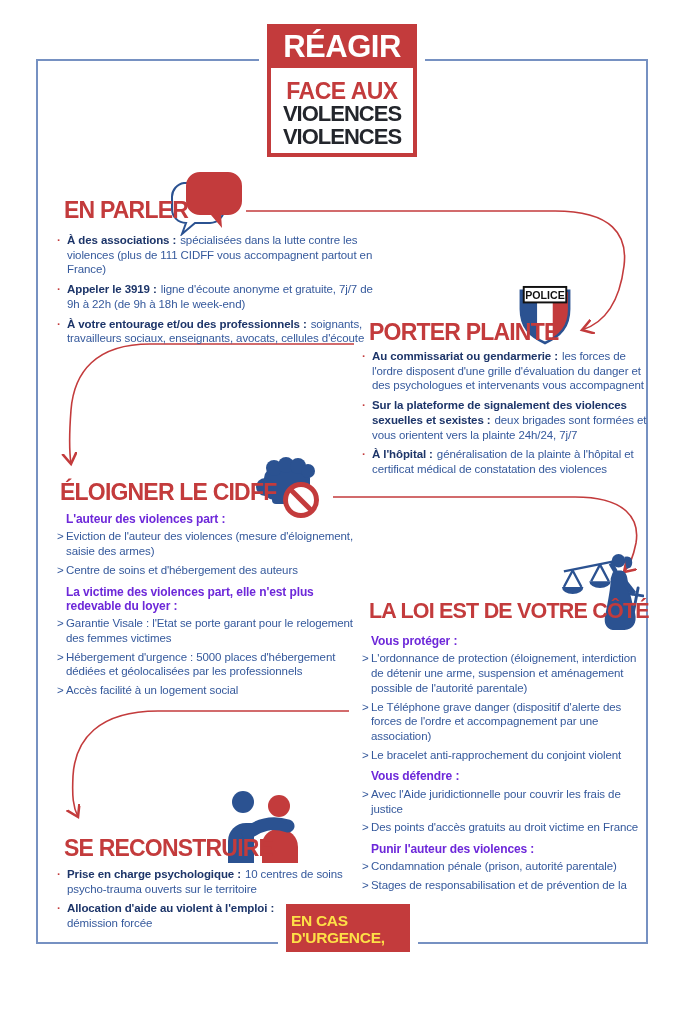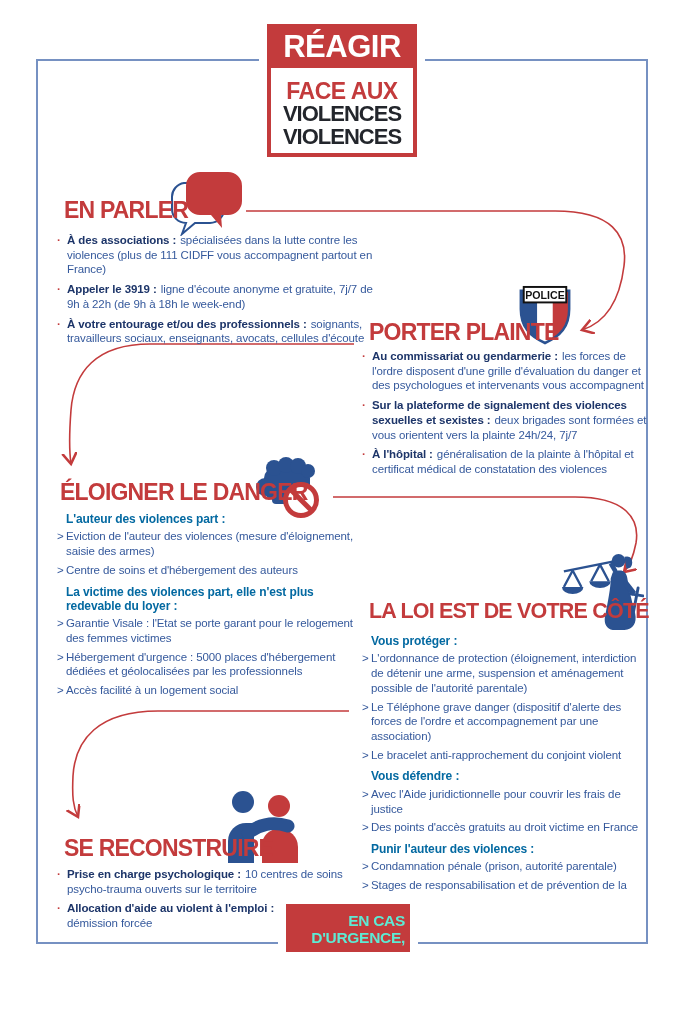--- a/index.html
+++ b/index.html
@@ -44,36 +44,36 @@
   .l-porter{left:362px;top:349px;width:288px;}
   .l-eloigner{left:57px;top:512px;width:316px;}
   .l-laloi{left:362px;top:634px;width:288px;}
   .l-reconstruire{left:57px;top:867px;width:300px;}
   .b-item,.c-item{position:relative;margin:0 0 5px;padding-left:10px;}
   .c-item{margin:0 0 4px;padding-left:9px;}
   .mk{position:absolute;left:0;top:0;}
   .mk-dot{color:#C33B3C;font-weight:bold;}
   .mk-chev{color:#35599C;}
   .lead{color:#1D3569;font-weight:bold;margin-right:4px;}
-  .g-head{color:#0369a1;font-weight:bold;font-size:12px;margin:7px 0 3px;padding-left:9px;max-width:252px;line-height:1.2;}
+  .g-head{color:#6d28d9;font-weight:bold;font-size:12px;margin:7px 0 3px;padding-left:9px;max-width:252px;line-height:1.2;}
   .g-head:first-child{margin-top:0;}
   
   .icon{position:absolute;}
   .i-bubble{left:166px;top:170px;}
   .i-shield{left:516px;top:283px;}
   .i-fist{left:252px;top:446px;}
   .i-justice{left:556px;top:549px;}
   .i-people{left:226px;top:789px;}
   
   .emergency{
     position:absolute;left:286px;top:904px;width:124px;
     background:#C33B3C;box-shadow:0 0 0 8px #ffffff;
     padding:8px 5px 5px;box-sizing:border-box;
   }
-  .em-top{color:#5eead4;font-weight:bold;font-size:15.5px;line-height:1.1;text-align:right;letter-spacing:-0.3px;}
+  .em-top{color:#fde047;font-weight:bold;font-size:15.5px;line-height:1.1;text-align:left;letter-spacing:-0.3px;}
   .em-panel{background:#ffffff;margin-top:6px;padding:5px 1px 6px;text-align:center;color:#1d2026;font-size:12px;line-height:1.25;}
   .em-strong{font-weight:bold;}
   .em-num{font-weight:bold;font-size:12.5px;}
   .em-small{font-size:9px;}
 </style>
 </head>
 <body>
 
 <div class="page">
 
@@ -139,21 +139,21 @@
       <circle cx="22" cy="22" r="8"></circle>
       <circle cx="34" cy="19" r="8"></circle>
       <circle cx="46" cy="20" r="8"></circle>
       <circle cx="56" cy="25" r="7"></circle>
       <circle cx="13" cy="41" r="9"></circle>
       <rect x="20" y="48" width="28" height="10" rx="4"></rect>
     </g>
     <circle cx="49" cy="54" r="15.5" fill="#ffffff" stroke="#C33B3C" stroke-width="5"></circle>
     <line x1="38.5" y1="43.5" x2="59.5" y2="64.5" stroke="#C33B3C" stroke-width="5"></line>
   </svg>
-  <h2 class="title t-eloigner">ÉLOIGNER LE DANGER</h2>
+  <h2 class="title t-eloigner">ÉLOIGNER LE CIDFF</h2>
   <div class="list l-eloigner">
     <p class="g-head">L'auteur des violences part :</p>
     <p class="c-item"><span class="mk mk-chev">&gt;</span><span>Eviction de l'auteur des violences (mesure d'éloignement, saisie des armes)</span></p>
     <p class="c-item"><span class="mk mk-chev">&gt;</span><span>Centre de soins et d'hébergement des auteurs</span></p>
     <p class="g-head">La victime des violences part, elle n'est plus redevable du loyer :</p>
     <p class="c-item"><span class="mk mk-chev">&gt;</span><span>Garantie Visale : l'Etat se porte garant pour le relogement des femmes victimes</span></p>
     <p class="c-item"><span class="mk mk-chev">&gt;</span><span>Hébergement d'urgence : 5000 places d'hébergement dédiées et géolocalisées par les professionnels</span></p>
     <p class="c-item"><span class="mk mk-chev">&gt;</span><span>Accès facilité à un logement social</span></p>
   </div>
 

